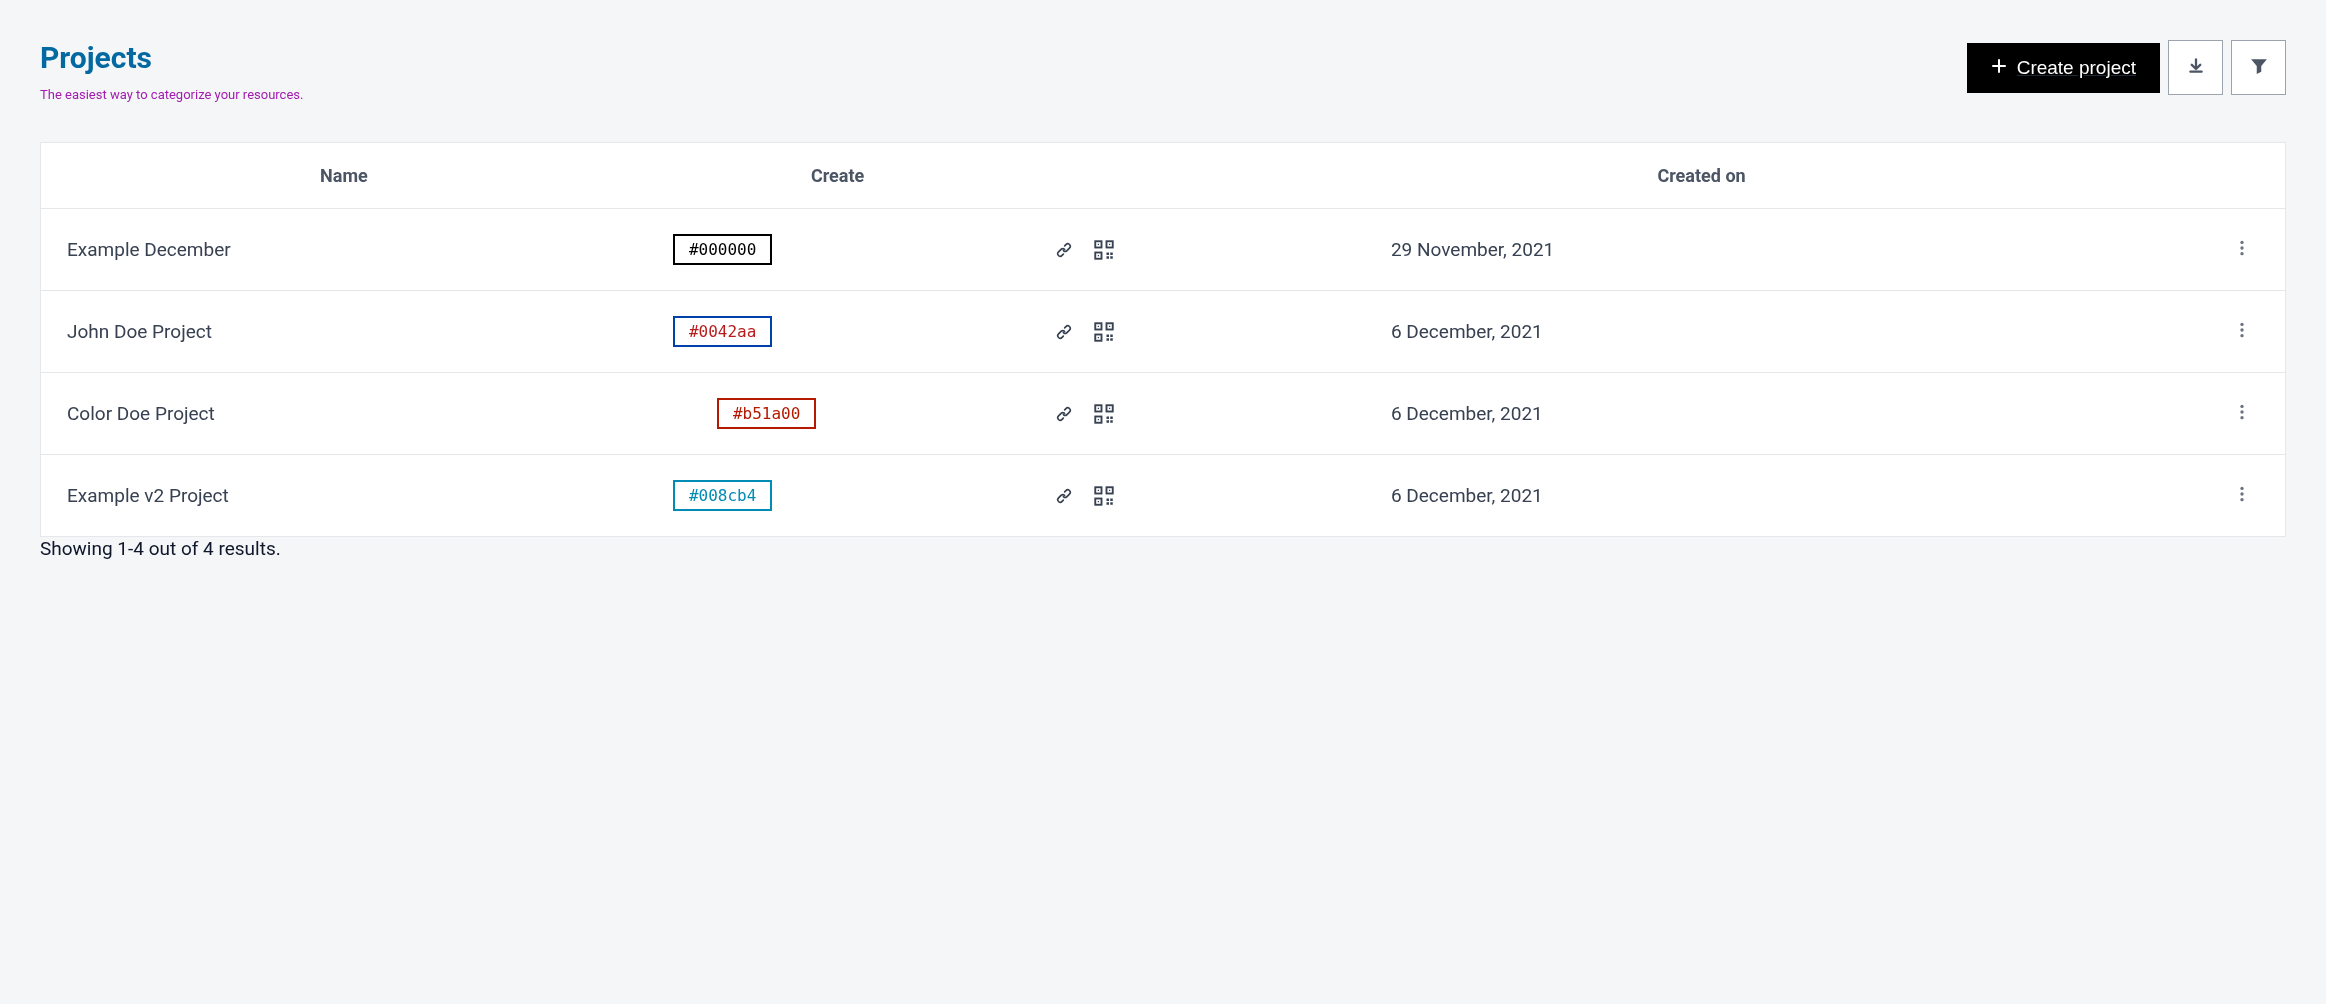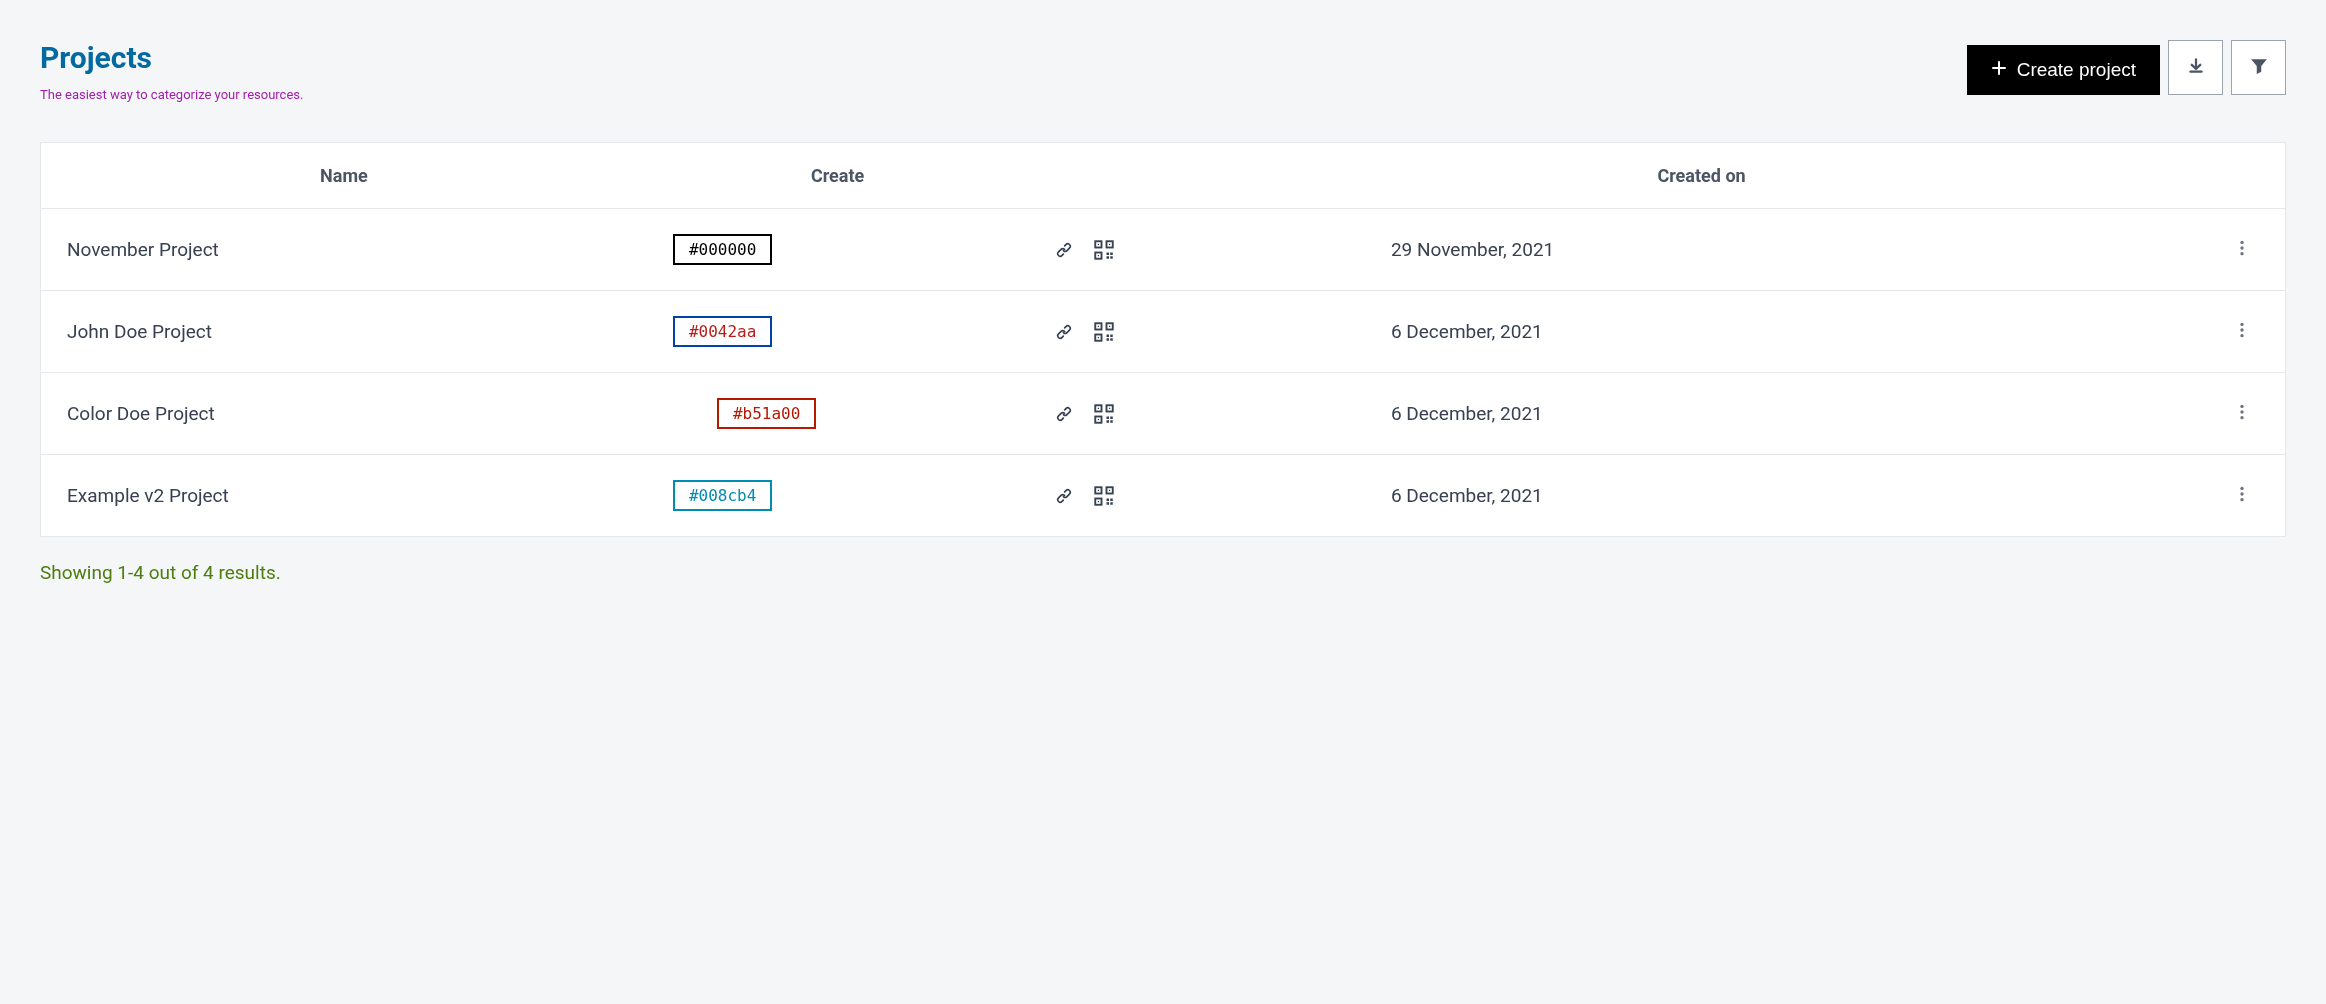--- a/index.html
+++ b/index.html
@@ -21,21 +21,22 @@
     color: #0369a1;
     margin-bottom: 12px;
   }
   .header-text p {
     font-size: 13px;
     color: #a21caf;
   }
   .header-actions {
     display: flex;
     gap: 8px;
-    align-items: flex-end;
+    align-items: center;
+    text-decoration: underline;
   }
   .btn-primary {
     background: #000;
     color: #fff;
     border: none;
     padding: 14px 24px;
     font-size: 19px;
     font-weight: 500;
     cursor: pointer;
     display: flex;
@@ -102,23 +103,22 @@
   }
   .more-cell { text-align: right; }
   .more-btn {
     background: none;
     border: none;
     cursor: pointer;
     color: #6b7280;
     padding: 6px 8px;
   }
   .footer-text {
-    margin-top: 24px;
     font-size: 19px;
-    color: #4d7c0f;
+    color: #0f172a;
   }
   .col-name { width: 27%; }
   .col-color { width: 17%; }
   .col-icons { width: 15%; }
   .col-created { width: 30%; }
   .col-more { width: 11%; }
 </style>
 </head>
 <body>
 
@@ -167,21 +167,21 @@
       <tr>
         <th>Name</th>
         <th>Create</th>
         <th></th>
         <th>Created on</th>
         <th></th>
       </tr>
     </thead>
     <tbody id="tbody">
         <tr>
-          <td>November Project</td>
+          <td>Example December</td>
           <td><span class="color-chip" style="border-color: rgb(0, 0, 0); color: rgb(0, 0, 0);">#000000</span></td>
           <td>
             <div class="row-icons">
               <span class="ic">
                 <svg viewBox="0 0 24 24" width="20" height="20" fill="currentColor">
                   <path d="M10.6 13.4a4 4 0 0 0 5.66 0l3-3a4 4 0 1 0-5.66-5.66l-1.5 1.5a1 1 0 1 0 1.42 1.42l1.5-1.5a2 2 0 1 1 2.82 2.82l-3 3a2 2 0 0 1-2.82 0 1 1 0 0 0-1.42 1.42z"></path>
                   <path d="M13.4 10.6a4 4 0 0 0-5.66 0l-3 3a4 4 0 1 0 5.66 5.66l1.5-1.5a1 1 0 1 0-1.42-1.42l-1.5 1.5a2 2 0 1 1-2.82-2.82l3-3a2 2 0 0 1 2.82 0 1 1 0 0 0 1.42-1.42z"></path>
                 </svg>
               </span>
               <span class="ic">

